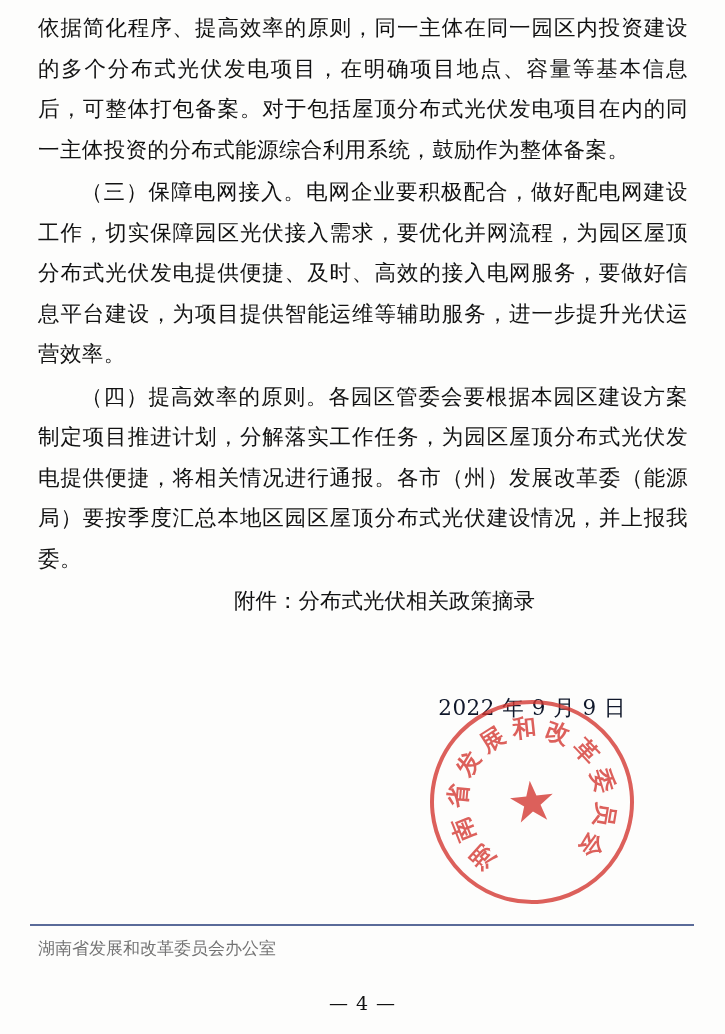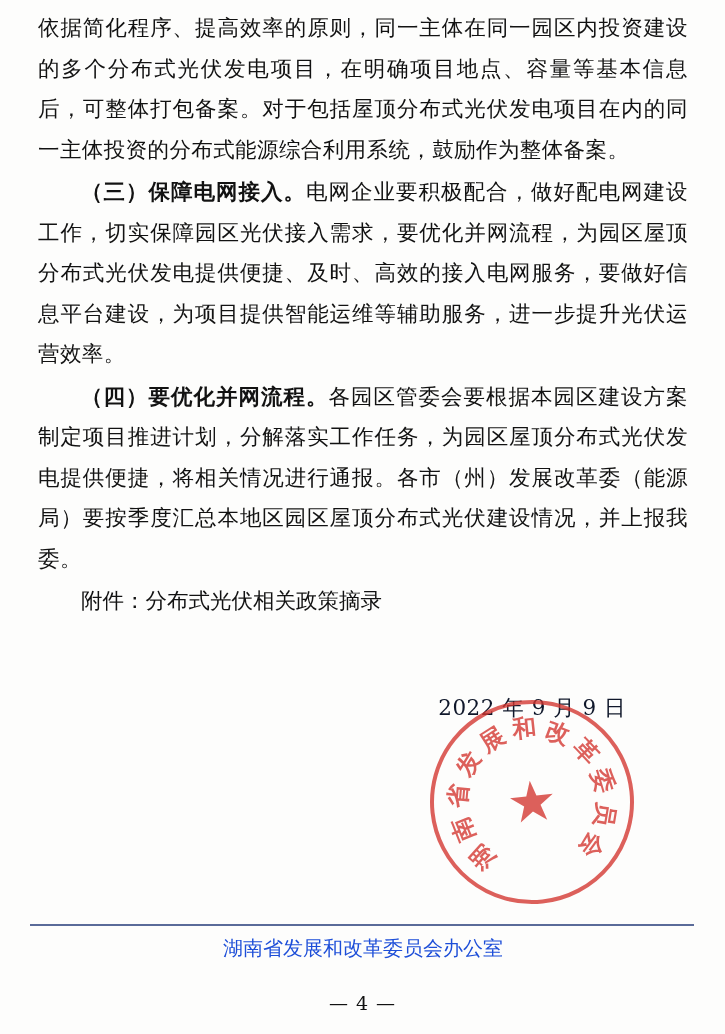--- a/index.html
+++ b/index.html
@@ -30,27 +30,28 @@
     line-height: 40.5px;
     letter-spacing: 0.4px;
     text-align: justify;
     text-justify: inter-ideograph;
     color: #121212;
   }
   p.indent {
     text-indent: 2em;
   }
   .bold-head {
-    font-weight: bold;
+    font-weight: normal;
   }
   .attach {
     text-indent: 2em;
     font-size: 21.5px;
     line-height: 40px;
     color: #121212;
+    text-align: center;
   }
   .signature-block {
     margin-top: 66px;
     text-align: right;
     padding-right: 38px;
   }
   .sig-line {
     font-size: 21.5px;
     line-height: 41px;
     letter-spacing: 0.5px;
@@ -122,24 +123,24 @@
     width: 664px;
     height: 2px;
     background: #5a6b99;
   }
   .footer {
     position: absolute;
     left: 38px;
     top: 932px;
     width: 650px;
     display: flex;
-    justify-content: center;
-    font-size: 20px;
+    justify-content: flex-start;
+    font-size: 17px;
     line-height: 32px;
-    color: #1d4ed8;
+    color: #737373;
   }
   .footer .right {
     padding-right: 10px;
   }
   .page-number {
     position: absolute;
     left: 0;
     top: 992px;
     width: 725px;
     text-align: center;
@@ -157,21 +158,21 @@
 
     <p class="para">
       <span>依据简化程序、提高效率的原则，同一主体在同一园区内投资建设的多个分布式光伏发电项目，在明确项目地点、容量等基本信息后，可整体打包备案。对于包括屋顶分布式光伏发电项目在内的同一主体投资的分布式能源综合利用系统，鼓励作为整体备案。</span>
     </p>
 
     <p class="para indent">
       <span class="bold-head">（三）保障电网接入。</span><span>电网企业要积极配合，做好配电网建设工作，切实保障园区光伏接入需求，要优化并网流程，为园区屋顶分布式光伏发电提供便捷、及时、高效的接入电网服务，要做好信息平台建设，为项目提供智能运维等辅助服务，进一步提升光伏运营效率。</span>
     </p>
 
     <p class="para indent">
-      <span class="bold-head">（四）要优化并网流程。</span><span>各园区管委会要根据本园区建设方案制定项目推进计划，分解落实工作任务，为园区屋顶分布式光伏发电提供便捷，将相关情况进行通报。各市（州）发展改革委（能源局）要按季度汇总本地区园区屋顶分布式光伏建设情况，并上报我委。</span>
+      <span class="bold-head">（四）提高效率的原则。</span><span>各园区管委会要根据本园区建设方案制定项目推进计划，分解落实工作任务，为园区屋顶分布式光伏发电提供便捷，将相关情况进行通报。各市（州）发展改革委（能源局）要按季度汇总本地区园区屋顶分布式光伏建设情况，并上报我委。</span>
     </p>
 
     <div class="attach">附件：分布式光伏相关政策摘录</div>
 
     <div class="signature-block">
       <div class="sig-date">2022 年 9 月 9 日</div>
     </div>
 
   </div>
 

